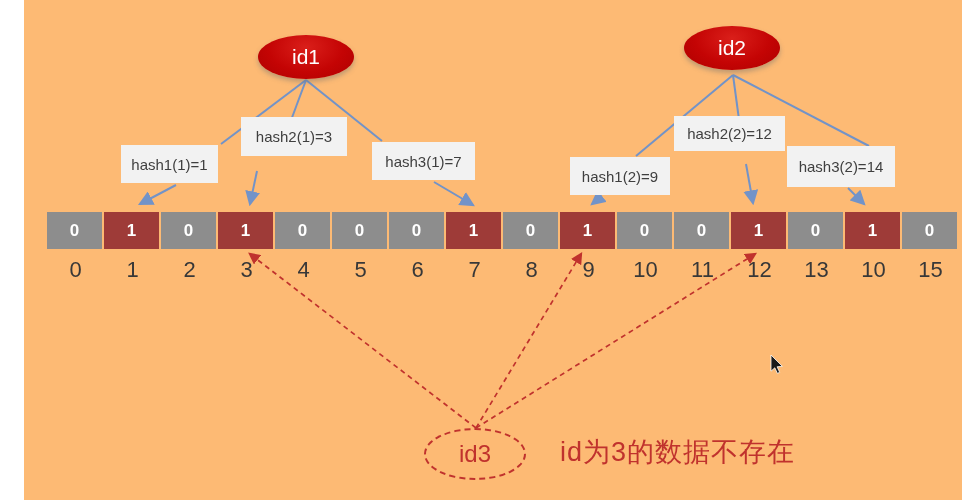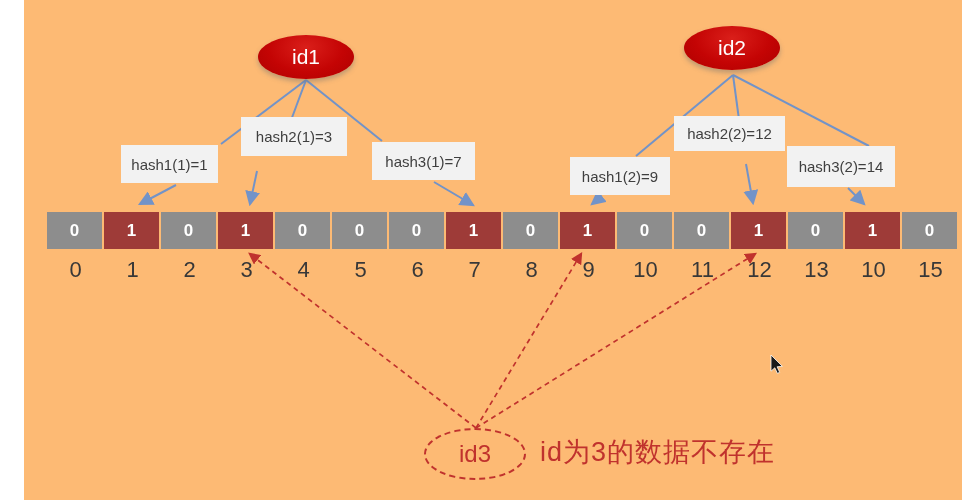--- a/index.html
+++ b/index.html
@@ -47,21 +47,21 @@
     display:flex; align-items:center; justify-content:center;
   }
   .cell.on { background:#9e3b38; }
 
   
   .idxrow { position:absolute; left:23px; top:256px; display:flex; z-index:2; }
   .idx { width:57px; text-align:center; font-size:22px; color:#383838; line-height:28px; }
 
   
   #annotation {
-    position:absolute; left:516px; top:434px; z-index:3;
+    position:absolute; left:536px; top:434px; z-index:3;
     font-size:27px; color:#c0322d; font-weight:500; letter-spacing:1px;
     white-space:nowrap;
   }
 </style>
 </head>
 <body>
 
 <div class="stage">
 
   <svg class="layer" width="962" height="500" viewBox="0 0 962 500" xmlns="http://www.w3.org/2000/svg">

